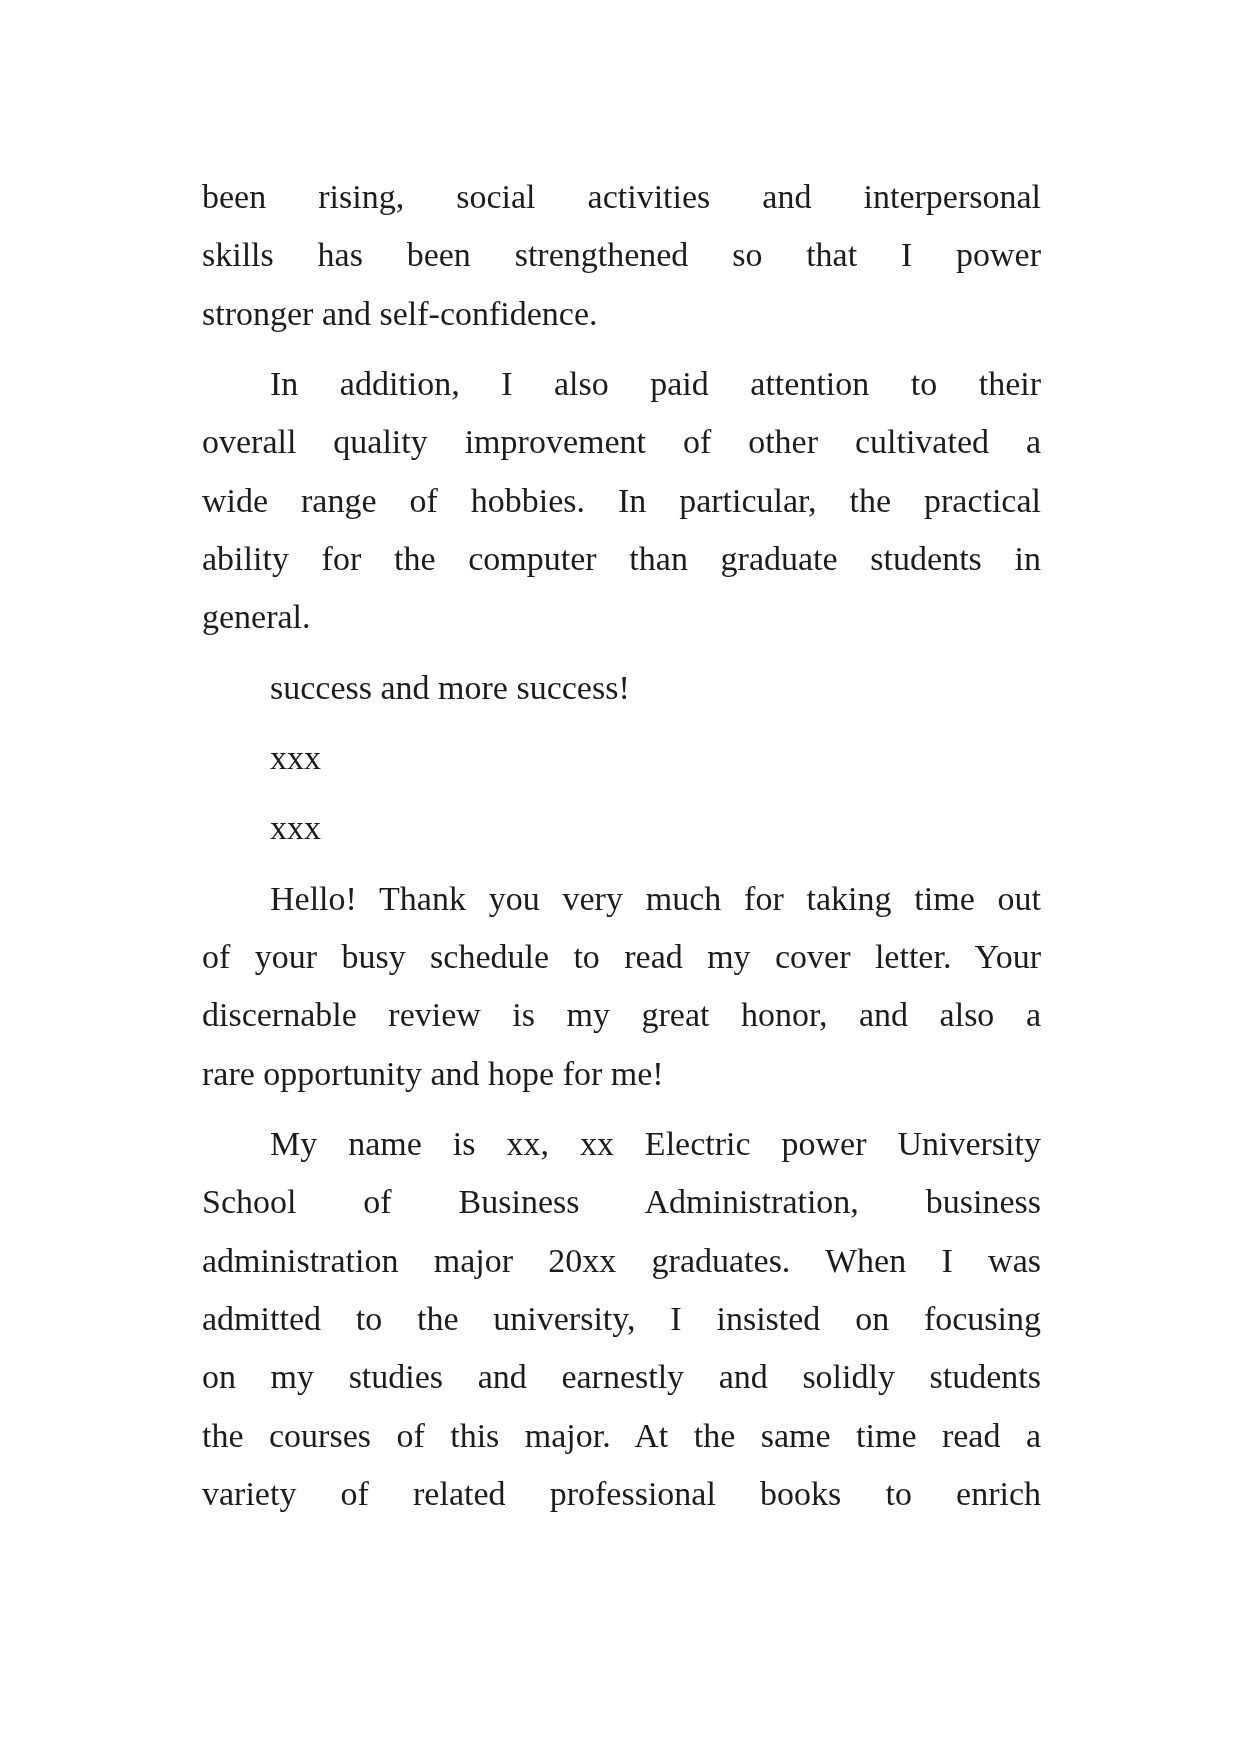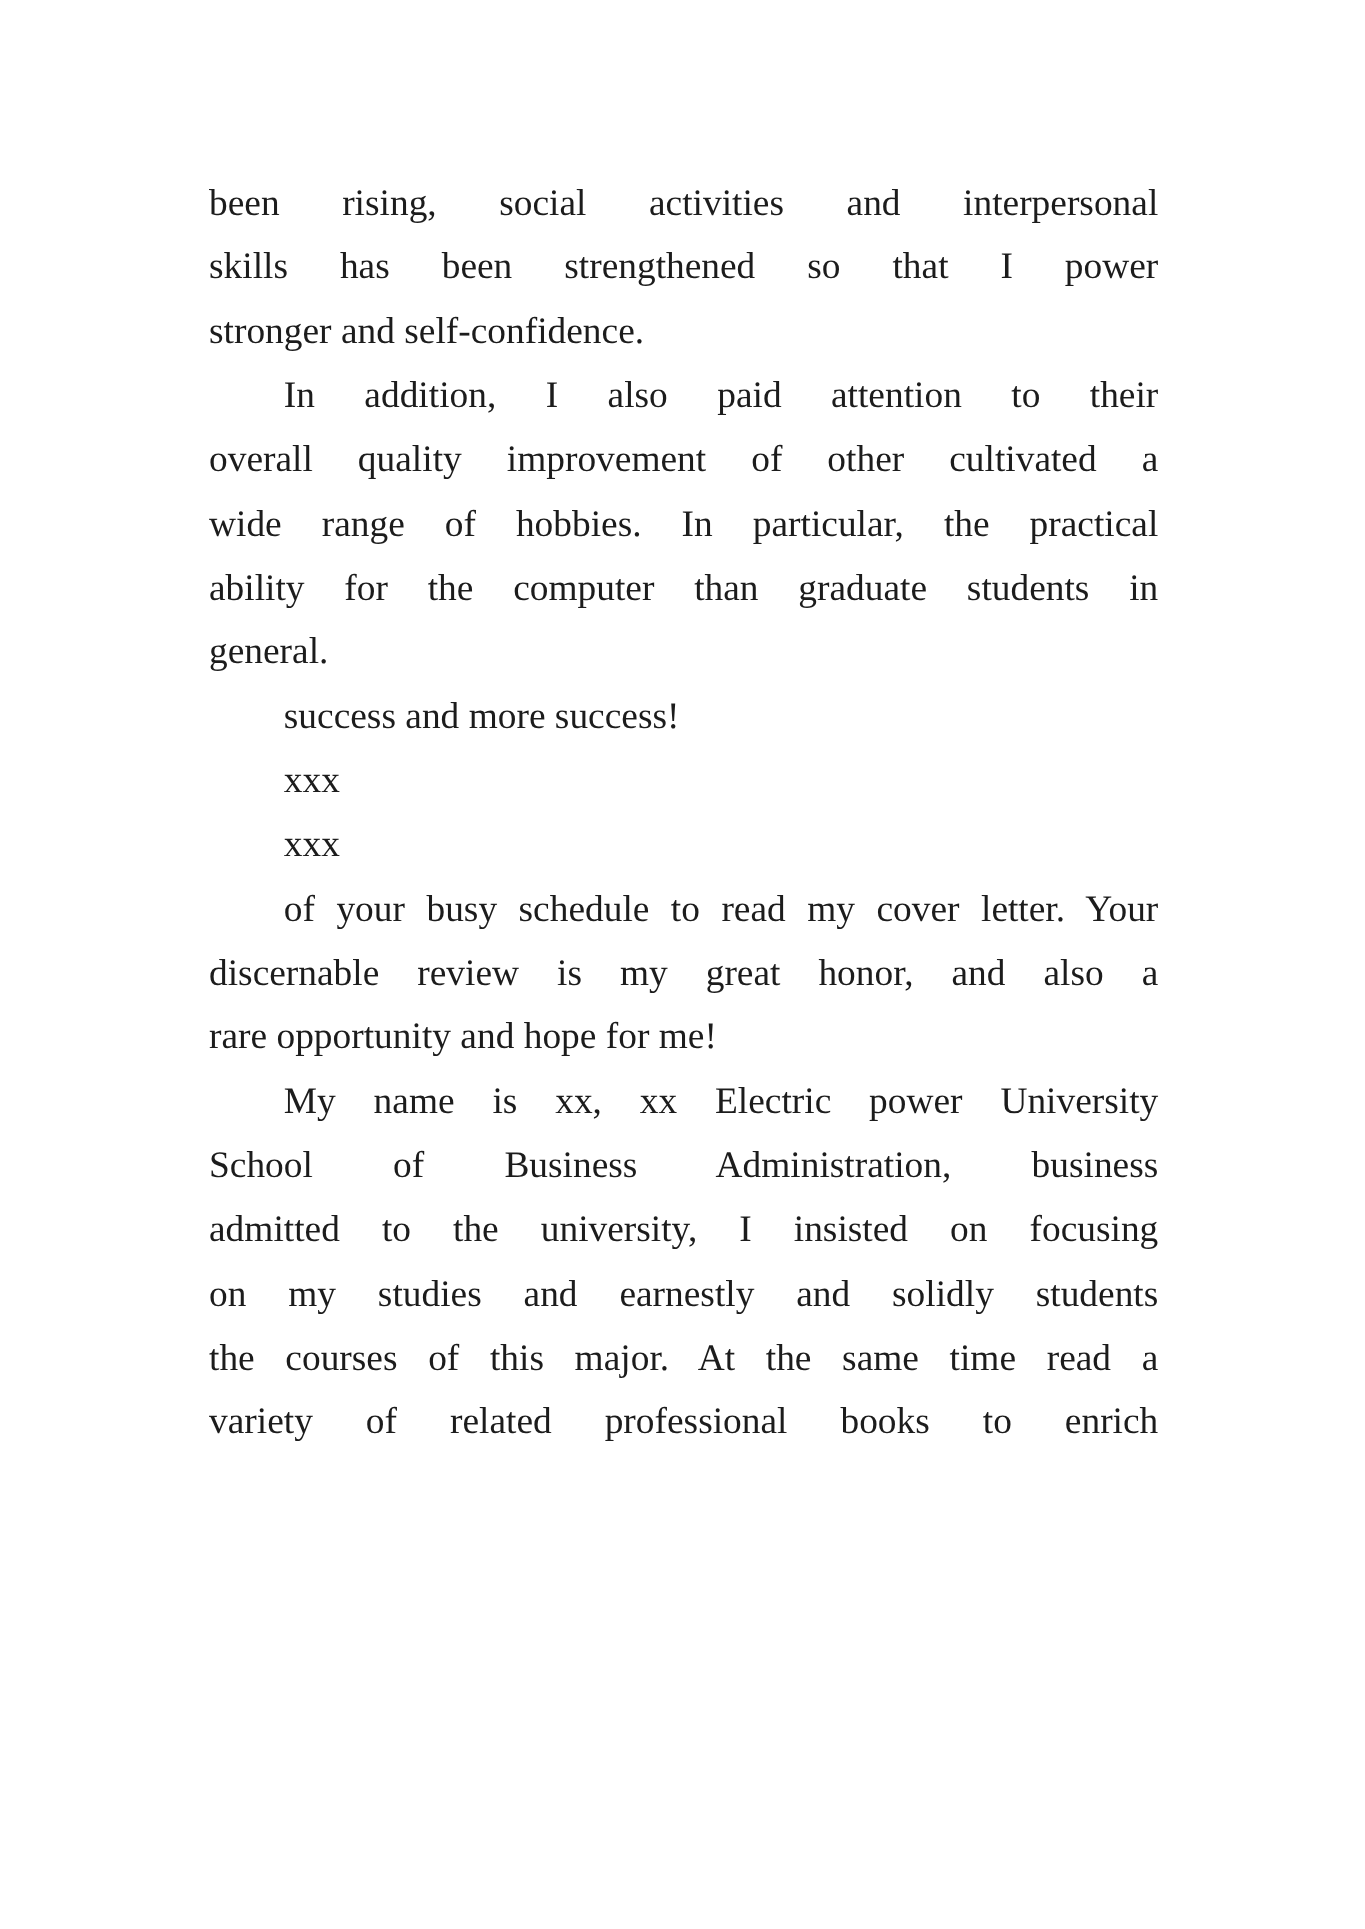--- a/index.html
+++ b/index.html
@@ -19,21 +19,21 @@
     left: 190px;
     top: 156px;
     width: 863px;
     font-family: "Liberation Serif", "DejaVu Serif", serif;
     font-size: 34px;
     line-height: 58.33px;
     color: #1c1c1c;
     font-weight: 400;
   }
   p.para {
-    margin: 0;
+    margin: 12px;
     padding: 0;
   }
   .line {
     display: block;
     text-align: justify;
     text-align-last: justify;
     white-space: nowrap;
   }
   .line.no-j {
     text-align-last: left;
@@ -62,26 +62,28 @@
       <p class="para indent">
         <span class="line no-j">success and more success!</span>
       </p>
       <p class="para indent">
         <span class="line no-j">xxx</span>
       </p>
       <p class="para indent">
         <span class="line no-j">xxx</span>
       </p>
       <p class="para indent">
+        <span class="line">Hello! Thank you very much for taking time out</span>
         <span class="line">of your busy schedule to read my cover letter. Your</span>
         <span class="line">discernable review is my great honor, and also a</span>
         <span class="line no-j">rare opportunity and hope for me!</span>
       </p>
       <p class="para indent">
         <span class="line">My name is xx, xx Electric power University</span>
         <span class="line">School of Business Administration, business</span>
+        <span class="line">administration major 20xx graduates. When I was</span>
         <span class="line">admitted to the university, I insisted on focusing</span>
         <span class="line">on my studies and earnestly and solidly students</span>
         <span class="line">the courses of this major. At the same time read a</span>
         <span class="line">variety of related professional books to enrich</span>
       </p>
     </div>
 </div>
 
 </body></html>

